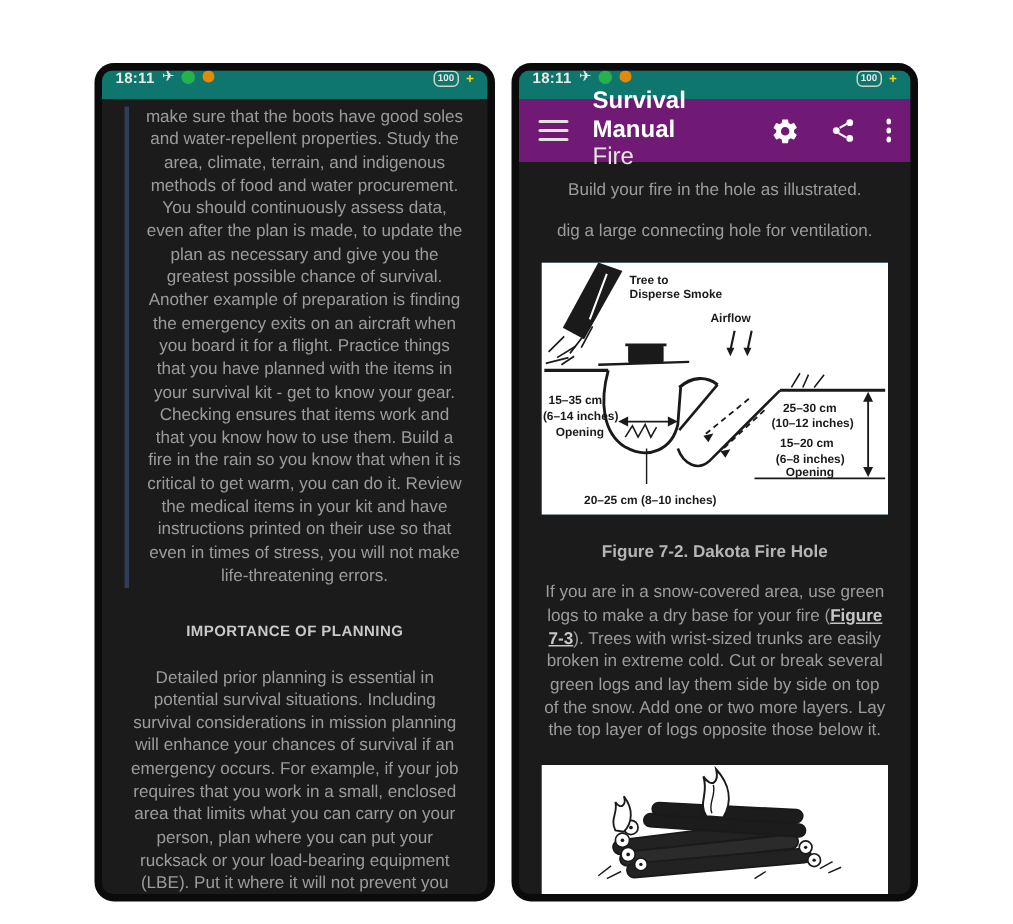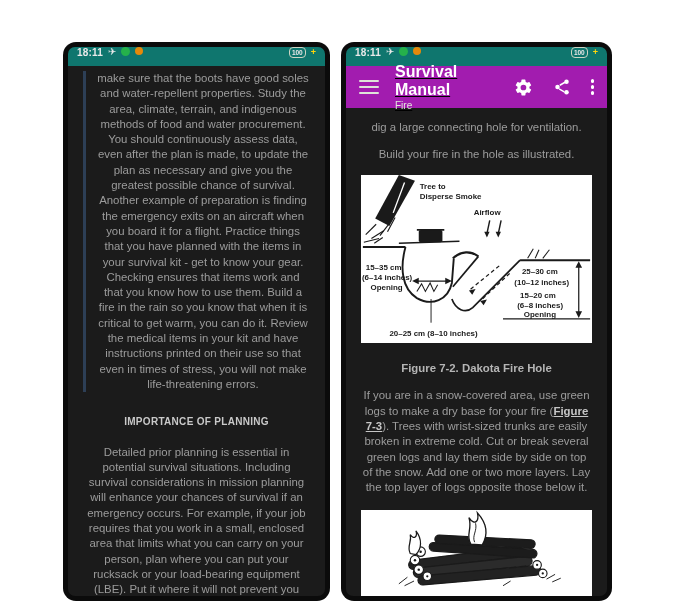--- a/index.html
+++ b/index.html
@@ -17,27 +17,27 @@
   .sb-time{font-weight:bold;letter-spacing:.2px;}
   .sb-plane{font-size:10px;line-height:10px;color:#e9e9e9;}
   .sb-dot{width:9px;height:9px;border-radius:50%;display:inline-block;}
   .sb-dot.green{background:#25b14b;}
   .sb-dot.orange{background:#e5890a;width:8px;height:8px;}
   .sb-spacer{flex:1;}
   .sb-batt{border:1px solid #cdd4c3;border-radius:4px;font-size:6.5px;line-height:9px;
            padding:0 2px;color:#e9e9e9;font-weight:bold;}
   .sb-charge{color:#ffd60a;font-size:9px;font-weight:bold;}
   
-  .appbar{height:42px;background:#a21caf;display:flex;align-items:center;
-          padding:0 13px;flex:0 0 auto;text-decoration:underline;}
+  .appbar{height:42px;background:#701a75;display:flex;align-items:center;
+          padding:0 13px;flex:0 0 auto;}
   .hamburger{width:20px;display:flex;flex-direction:column;gap:3.5px;cursor:pointer;}
   .hamburger span{display:block;height:2.6px;background:#dfe3d9;border-radius:1px;}
   .appbar-titles{display:flex;flex-direction:column;margin-left:16px;flex:1;line-height:1.15;}
   .appbar-title{color:#ffffff;font-size:16px;font-weight:bold;}
-  .appbar-sub{color:#e3e7dc;font-size:10px;}
+  .appbar-sub{color:#e3e7dc;font-size:16px;}
   .appbar-actions{display:flex;align-items:center;gap:20px;}
   .icon-btn{cursor:pointer;display:flex;align-items:center;justify-content:center;}
   .overflow-dots{display:flex;flex-direction:column;gap:2.6px;}
   .overflow-dots i{width:3.4px;height:3.4px;border-radius:50%;background:#fff;}
   
   .content{padding:5px 15px 0;color:#9c9c9c;font-size:11.4px;line-height:15.3px;
            flex:1;overflow:hidden;text-align:center;}
   .blockquote{border-left:3px solid #2d3f56;padding-left:10px;margin:0;}
   .heading{color:#c9c9c9;font-size:10px;font-weight:bold;letter-spacing:.3px;
            margin:22px 0 15px;}
@@ -109,22 +109,22 @@
         </span>
         <span class="icon-btn overflow-dots">
           <i></i>
             <i></i>
             <i></i>
         </span>
       </div>
     </div>
 
     <div class="content" style="padding-top:7px;">
+      <p class="rline">Build your fire in the hole as illustrated.</p>
       <p class="rline">dig a large connecting hole for ventilation.</p>
-      <p class="rline">Build your fire in the hole as illustrated.</p>
 
       <div class="figure">
         <svg viewBox="0 0 244 178" xmlns="http://www.w3.org/2000/svg">
           <rect width="244" height="178" fill="#ffffff"></rect>
 
           <path d="M40 0 L57 6 L30 54 L15 46 Z" fill="#1a1a1a"></path>
           <path d="M46 8 L34 40" stroke="#ffffff" stroke-width="1.4" fill="none"></path>
           <g stroke="#1a1a1a" stroke-width="1.2" fill="none">
             <path d="M5 63 l11 -11"></path>
               <path d="M11 67 l13 -8"></path>

